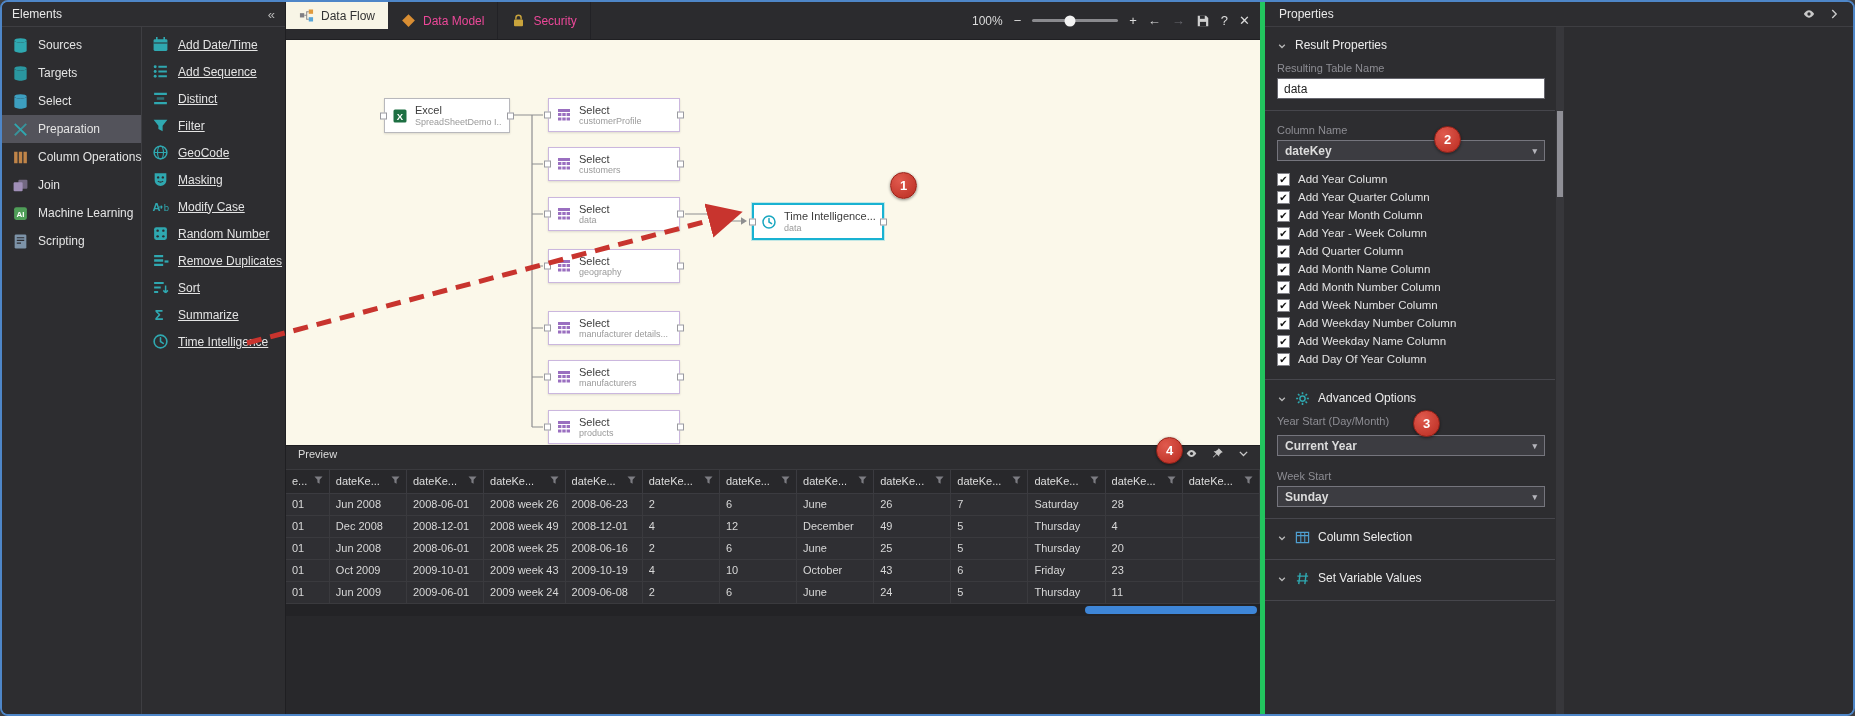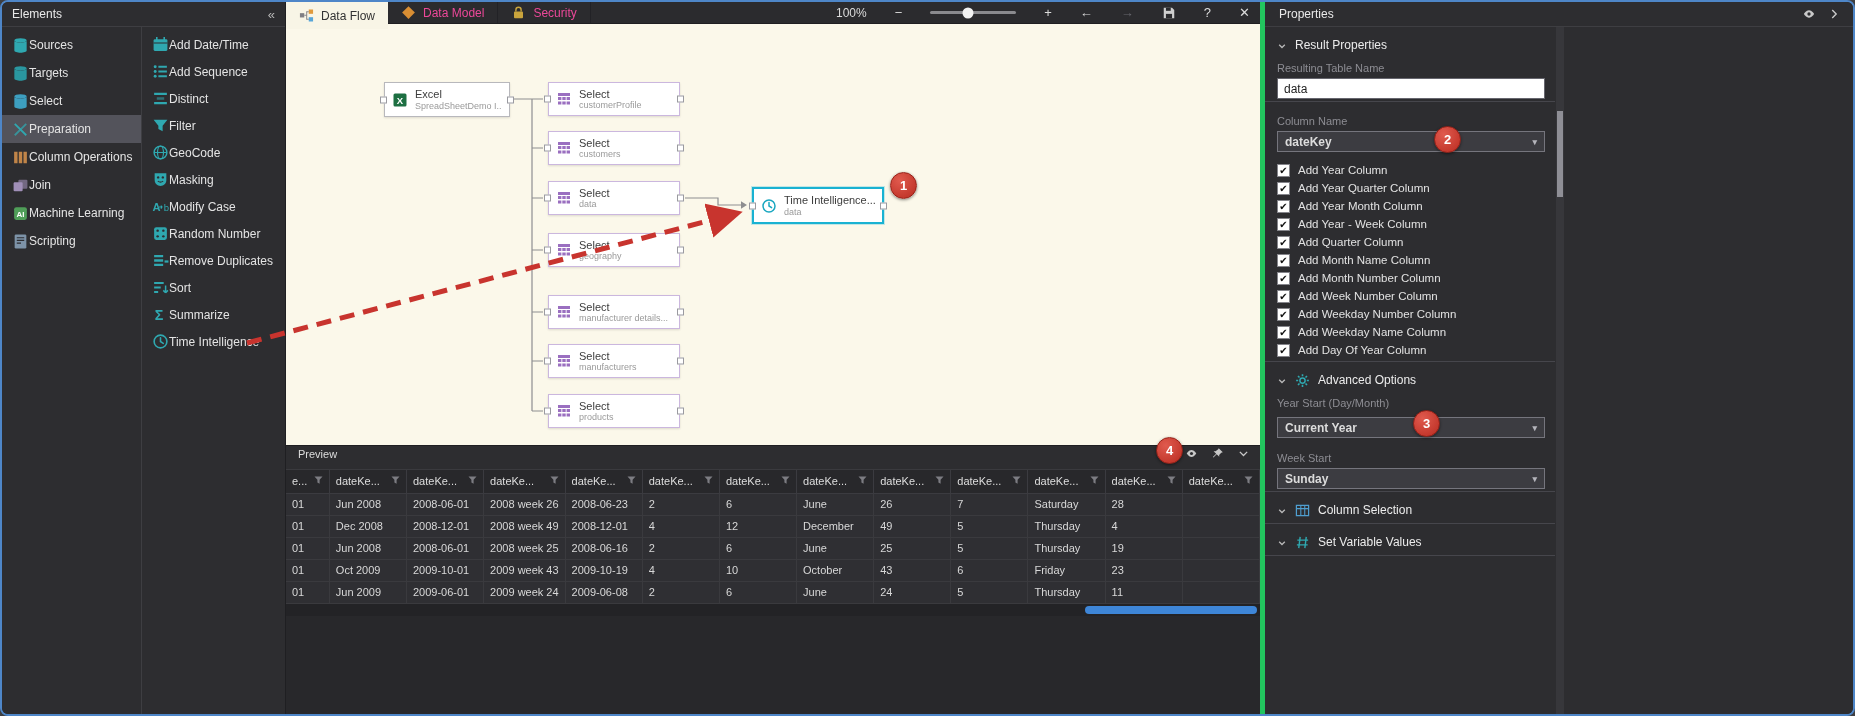--- a/index.html
+++ b/index.html
@@ -11,38 +11,38 @@
     background:#2d2d30; display:flex; }
 
   
   .elements-panel { width:284px; flex:none; display:flex; flex-direction:column; background:#2d2d30; border-right:1px solid #1f1f22; }
   .panel-header { height:25px; flex:none; display:flex; align-items:center; justify-content:space-between;
     padding:0 10px; color:#e9e9e9; font-size:12px; border-bottom:1px solid #3e3e42; }
   .collapse-glyph { color:#b9b9b9; font-size:13px; cursor:pointer; }
   .panel-cols { flex:1; display:flex; min-height:0; }
   .col-cats { width:140px; border-right:1px solid #3e3e42; padding-top:4px; }
   .col-tools { flex:1; padding-top:4px; }
-  .el-item { height:28px; display:flex; align-items:center; padding:0 4px 0 10px;
+  .el-item { height:28px; display:flex; align-items:center; gap:9px; padding:0 4px 0 10px;
     color:#e4e4e4; font-size:12px; cursor:pointer; white-space:nowrap; overflow:hidden; }
-  .col-tools .el-item { height:27px; }
+  .col-tools .el-item { height:27px;text-decoration:underline; }
   .el-item.sel { background:#53535b; }
   .ic { width:17px; height:17px; flex:none; display:inline-flex; align-items:center; justify-content:center; }
   .ic svg { width:100%; height:100%; display:block; }
   .c-teal { color:#2fa8b0; } .c-teal2 { color:#2a97a0; } .c-bteal { color:#3d9fc0; }
   .c-orange { color:#c08448; } .c-join { color:#a08fb8; } .c-green { color:#4f9e58; }
   .c-steel { color:#7d93a8; } .c-purple { color:#9a6fc0; } .c-gold { color:#c9a43c; } .c-blue { color:#4f9fd0; }
 
   
   .center { flex:1; display:flex; flex-direction:column; min-width:0; }
-  .tabbar { height:22px; flex:none; background:#2b2b2e; display:flex; align-items:stretch; border-bottom:1px solid #1f1f22; position:relative; z-index:3; }
+  .tabbar { height:38px; flex:none; background:#2b2b2e; display:flex; align-items:stretch; border-bottom:1px solid #1f1f22; position:relative; z-index:3; }
   .tab { display:flex; align-items:center; gap:7px; padding:0 13px; font-size:12px; color:#ec4899; border-right:1px solid #222226; cursor:pointer; }
   .tab .ic { width:15px; height:15px; }
   .tab.active { background:#f8f5e6; color:#333; height:27px; margin-bottom:-1px; border-right:none; }
   .tab-spacer { flex:1; }
-  .zoomcluster { display:flex; align-items:center; gap:28px; padding-right:10px; color:#dcdcdc; font-size:12px; }
+  .zoomcluster { display:flex; align-items:center; gap:11px; padding-right:10px; color:#dcdcdc; font-size:12px; }
   .zbtn { cursor:pointer; font-size:13px; line-height:1; color:#dcdcdc; }
   .zbtn.disabled { color:#68686e; }
   .slider { width:86px; height:3px; background:#8a8a8e; border-radius:2px; position:relative; cursor:pointer; }
   .knob { position:absolute; left:44%; top:50%; transform:translate(-50%,-50%); width:11px; height:11px; border-radius:50%; background:#f2f2f2; }
   .tbicon { width:14px; height:14px; display:inline-flex; cursor:pointer; }
   .tbicon svg { width:100%; height:100%; }
 
   .canvas { flex:1; position:relative; background:#fbf8ea; min-height:0; overflow:hidden; }
   .conns { position:absolute; left:0; top:0; width:100%; height:100%; z-index:1; pointer-events:none; }
   .node { position:absolute; z-index:2; width:132px; height:34px; background:#fff; border:1px solid #cbb7de;
@@ -78,21 +78,21 @@
 
   
   .props-panel { width:593px; flex:none; display:flex; flex-direction:column; background:#2d2d30; border-left:5px solid #22c55e; }
   .props-header { height:25px; flex:none; display:flex; align-items:center; justify-content:space-between;
     padding:0 12px 0 14px; color:#e9e9e9; font-size:12px; border-bottom:1px solid #3e3e42; }
   .ph-icons { display:flex; gap:11px; align-items:center; color:#c9c9c9; }
   .props-body { flex:1; position:relative; min-height:0; }
   .props-content { position:absolute; left:0; top:0; width:290px; }
   .props-scrollbar { position:absolute; left:291px; top:0; bottom:0; width:8px; background:#37373b; cursor:pointer; }
   .ps-thumb { position:absolute; left:1px; right:1px; top:84px; height:86px; background:#8f8f96; }
-  .sec { padding:7px 10px 2px 12px; border-bottom:1px solid #46464c; }
+  .sec { padding:7px 10px 11px 12px; border-bottom:1px solid #46464c; }
   .sec-h { display:flex; align-items:center; gap:8px; height:22px; color:#ececec; font-size:12px; cursor:pointer; }
   .sec-h .ic { width:15px; height:15px; }
   .chevd { width:10px; height:10px; flex:none; color:#b9b9b9; }
   .chevd svg { width:100%; height:100%; }
   .f-label { color:#8d8d93; font-size:11px; margin:6px 0 4px; }
   .f-input { position:relative; height:21px; background:#ffffff; border:1px solid #66666e; width:268px; display:flex; align-items:center; }
   .f-input input { border:none; outline:none; background:transparent; width:100%; height:100%; font-size:12px; color:#222; padding:0 6px; font-family:"Liberation Sans",sans-serif; }
   .in-cal { position:absolute; right:4px; top:3px; width:14px; height:14px; color:#3f4a55; cursor:pointer; }
   .in-cal svg { width:100%; height:100%; }
   .f-dd { height:21px; background:#3c3c41; border:1px solid #75757d; color:#dcdcdc; font-size:12px; padding:0 7px;
@@ -677,21 +677,21 @@
                 <td>Jun 2008</td>
                 <td>2008-06-01</td>
                 <td>2008 week 25</td>
                 <td>2008-06-16</td>
                 <td>2</td>
                 <td>6</td>
                 <td>June</td>
                 <td>25</td>
                 <td>5</td>
                 <td>Thursday</td>
-                <td>19</td>
+                <td>20</td>
                 <td></td>
               </tr>
               <tr>
                 <td>01</td>
                 <td>Oct 2009</td>
                 <td>2009-10-01</td>
                 <td>2009 week 43</td>
                 <td>2009-10-19</td>
                 <td>4</td>
                 <td>10</td>

